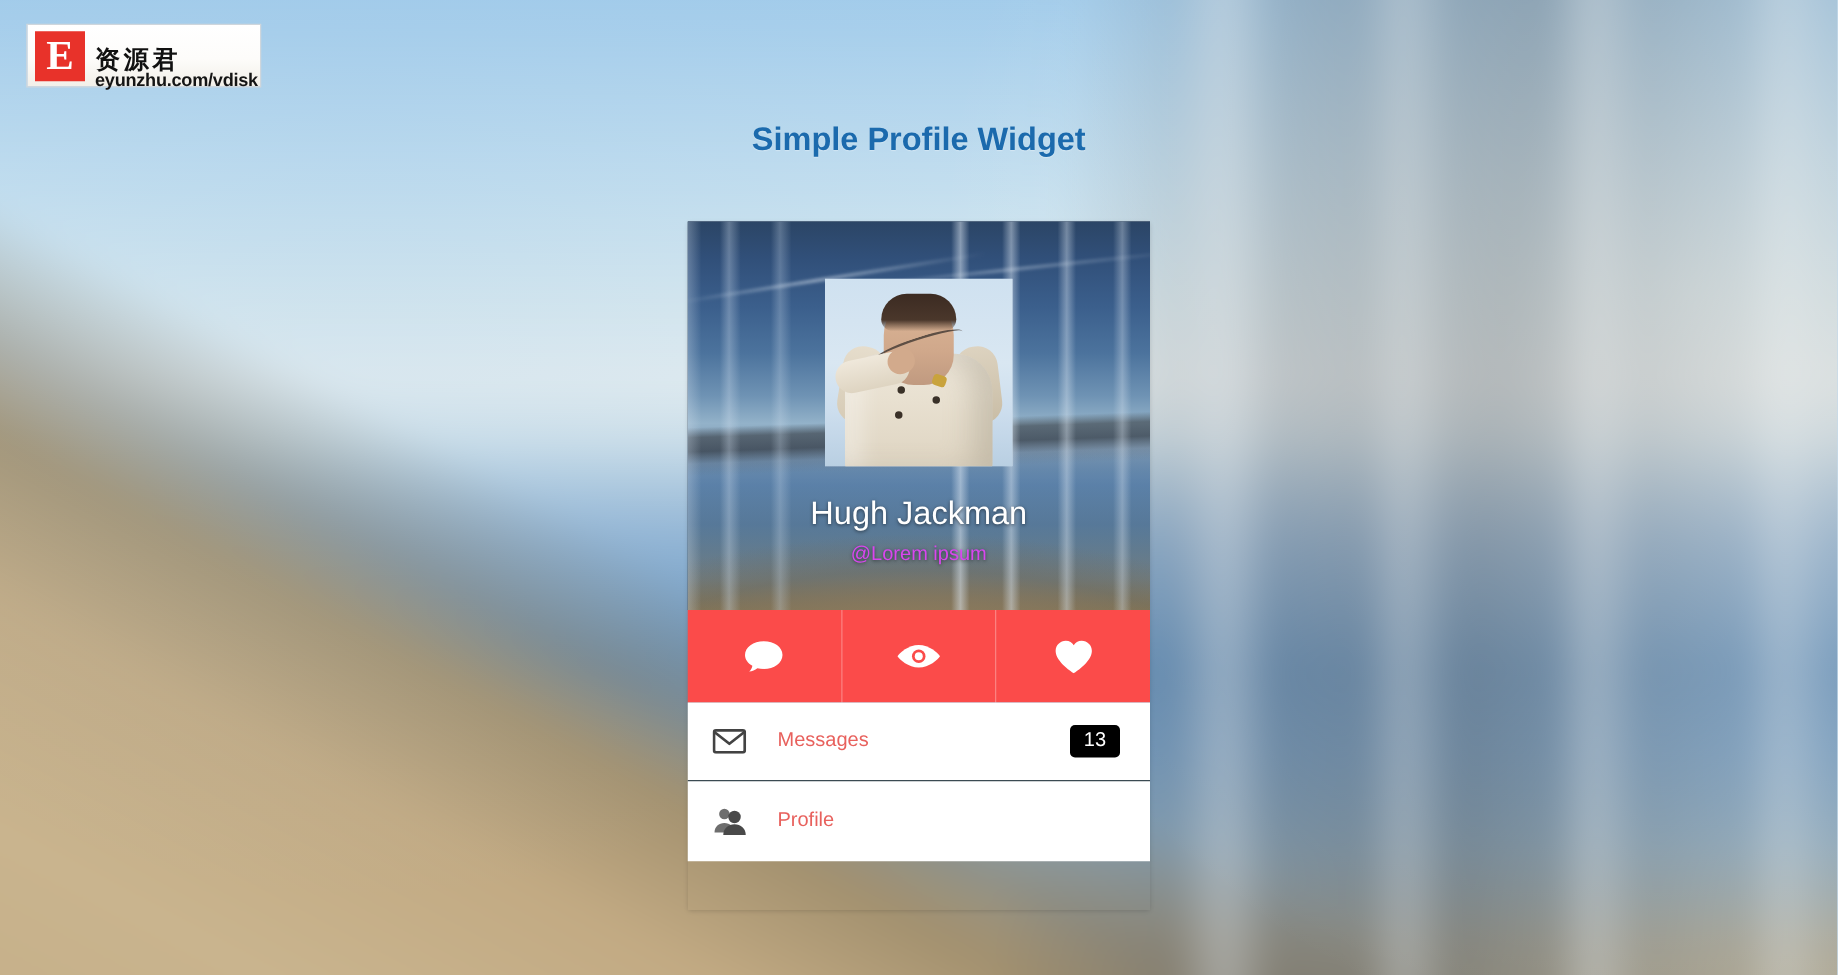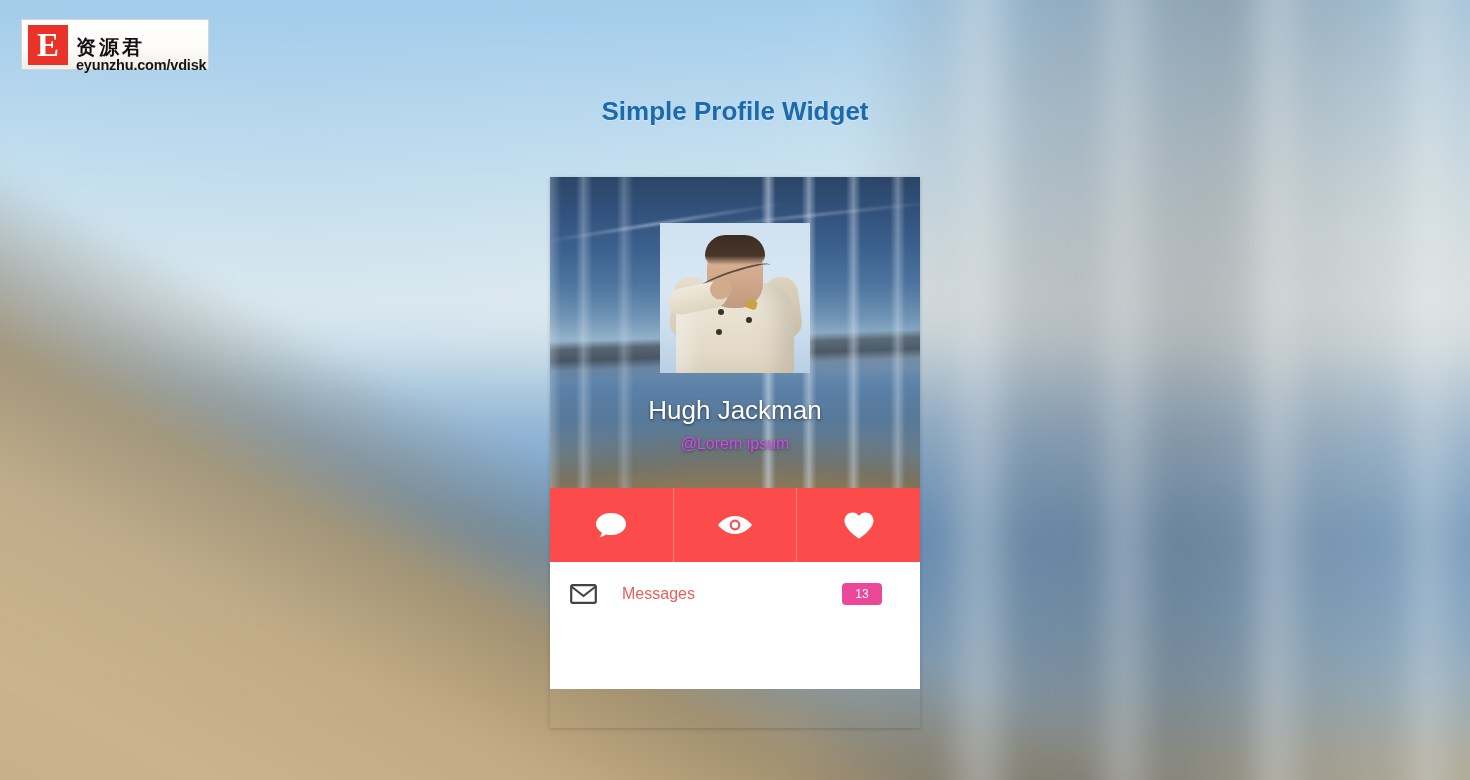--- a/index.html
+++ b/index.html
@@ -387,43 +387,43 @@
 
   
   .list {
     background: #ffffff;
     height: 127px;
   }
   .list-item {
     display: flex;
     align-items: center;
     height: 63px;
-    padding: 0 38px 0 20px;
+    padding: 0 24px 0 20px;
     cursor: pointer;
     border-bottom: 1px solid #3b4a52;
   }
   .list-item:last-child { border-bottom: none; height: 64px; }
   .li-icon {
     width: 36px;
     display: flex;
     align-items: center;
     justify-content: flex-start;
     color: #4a4a4a;
     flex: 0 0 auto;
   }
   .li-label {
     flex: 1 1 auto;
     font-size: 16px;
     color: #e8615d;
     padding-left: 16px;
   }
   .li-badge {
-    background: #ec4899;
+    background: #000000;
     color: #ffffff;
-    font-size: 12px;
+    font-size: 16px;
     padding: 4px 11px;
     border-radius: 4px;
     min-width: 40px;
     text-align: center;
   }
 </style>
 </head>
 <body>
 
 <div class="page">
@@ -505,17 +505,28 @@
         <span class="li-icon">
           <svg width="27" height="20" viewBox="0 0 27 20">
             <rect x="1.2" y="1.2" width="24.6" height="17.6" rx="1.6" fill="none" stroke="#434343" stroke-width="2.2"></rect>
             <path d="M2 3l11.5 9L25 3" fill="none" stroke="#434343" stroke-width="2.2" stroke-linecap="round" stroke-linejoin="round"></path>
           </svg>
         </span>
         <span class="li-label">Messages</span>
         <span class="li-badge">13</span>
       </div>
 
+      <div class="list-item">
+        <span class="li-icon">
+          <svg width="28" height="24" viewBox="0 0 28 24">
+            <circle cx="9.5" cy="6.2" r="4.2" fill="#6e6e6e"></circle>
+            <path d="M1.6 21c0-4.6 3.5-7.6 7.9-7.6s7.9 3 7.9 7.6z" fill="#6e6e6e"></path>
+            <circle cx="17.6" cy="8.6" r="5" fill="#494949"></circle>
+            <path d="M8.6 23c0-5.2 4-8.6 9-8.6s9 3.4 9 8.6z" fill="#494949"></path>
+          </svg>
+        </span>
+        <span class="li-label">Profile</span>
+      </div>
 
     </div>
 
   </div>
 </div>
 
 </body></html>

